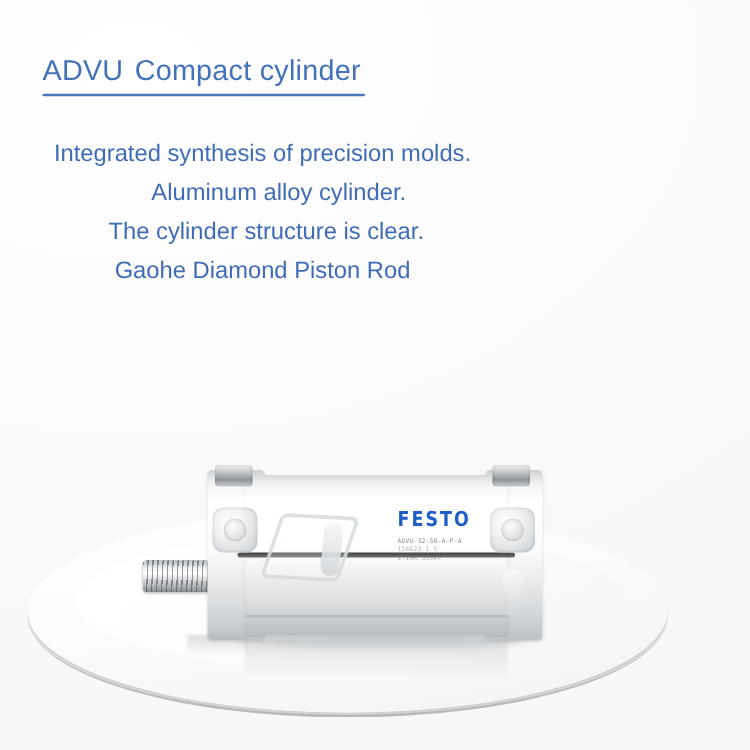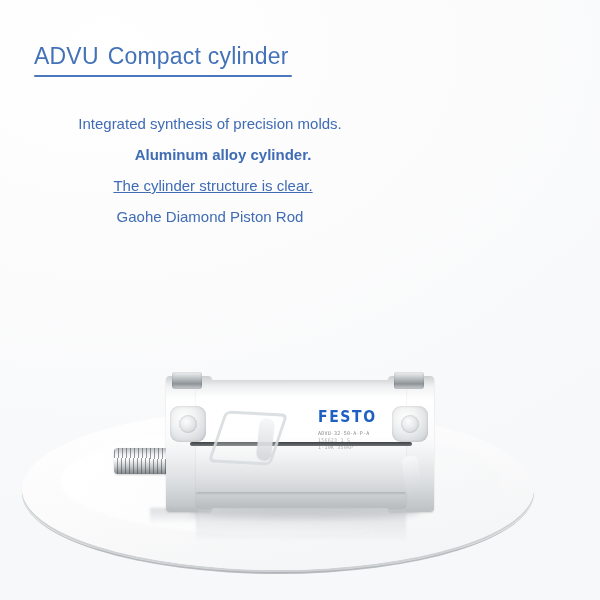--- a/index.html
+++ b/index.html
@@ -63,28 +63,28 @@
 
   
   .features {
     position: absolute;
     left: 0;
     top: 108px;
     width: 420px;
     text-align: center;
   }
   .feature-line {
-    font-size: 15px;
+    font-size: 19px;
     line-height: 31px;
     white-space: nowrap;
   }
   .feature-line.i1 { padding-left: 0px; }
   .feature-line.i2 { padding-left: 6px; }
-  .feature-line.i3 { padding-left: 26px; font-weight: bold; }
-  .feature-line.i4 { padding-left: 6px; text-decoration: underline; }
+  .feature-line.i3 { padding-left: 26px; }
+  .feature-line.i4 { padding-left: 6px; }
   .feature-line.i5 { }
 
   
   .stage {
     position: absolute;
     left: 0;
     top: 330px;
     width: 600px;
     height: 270px;
   }

